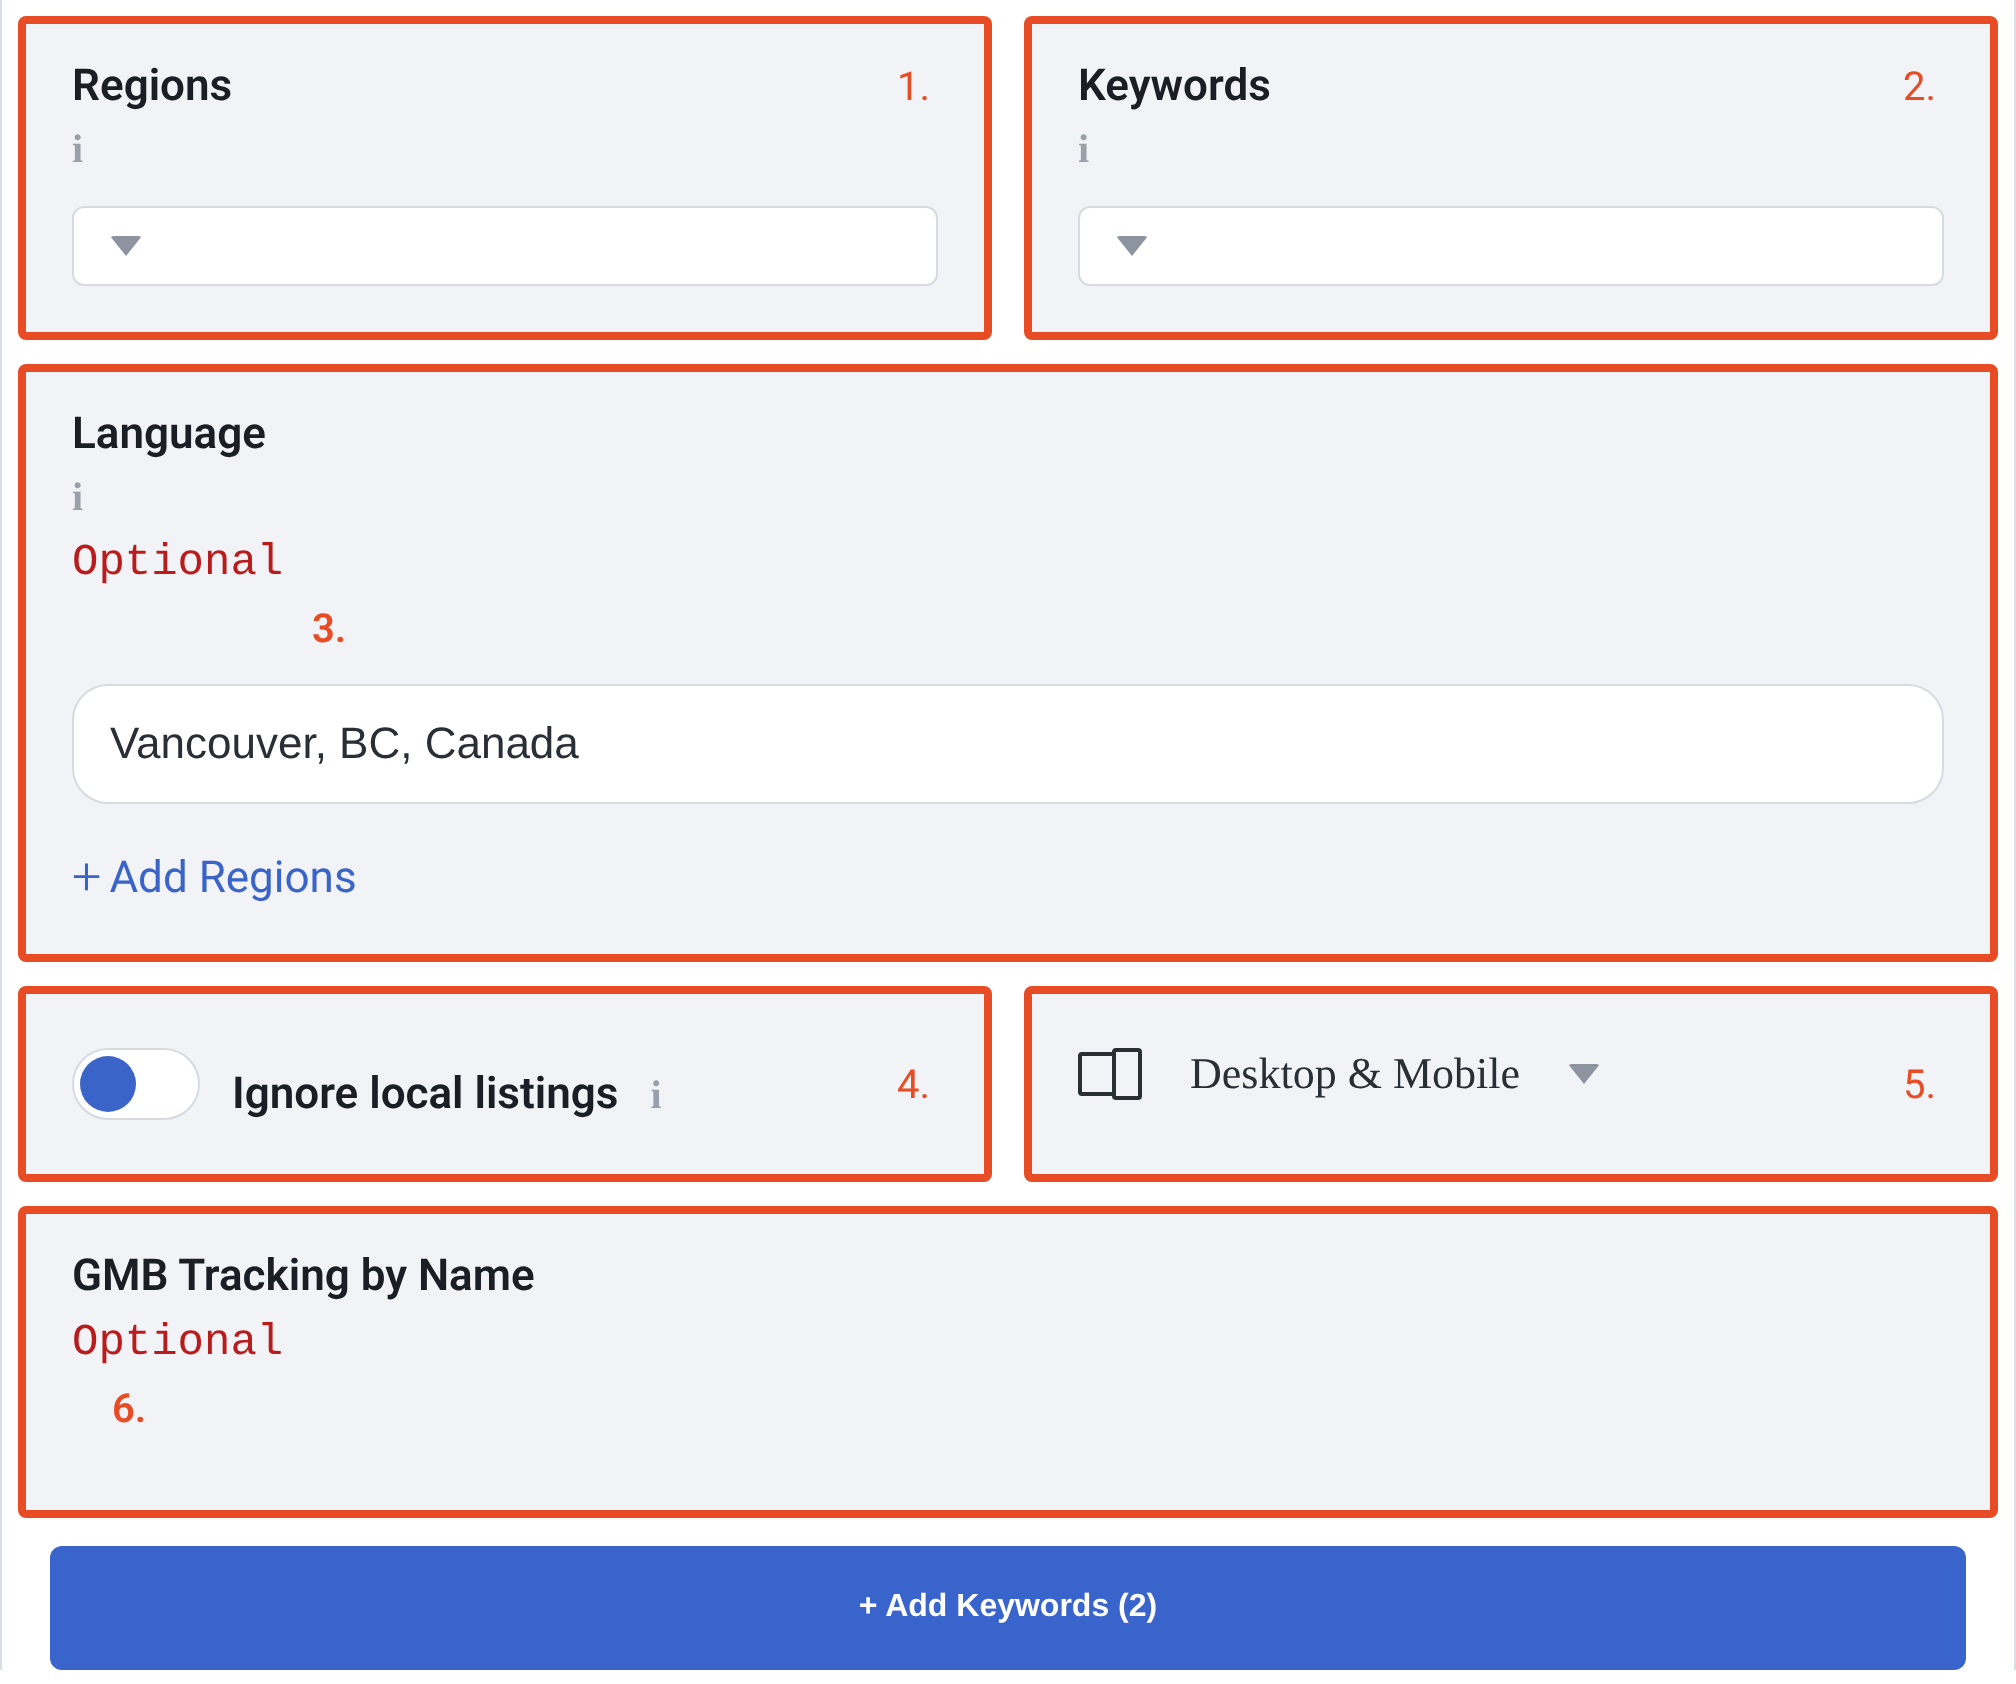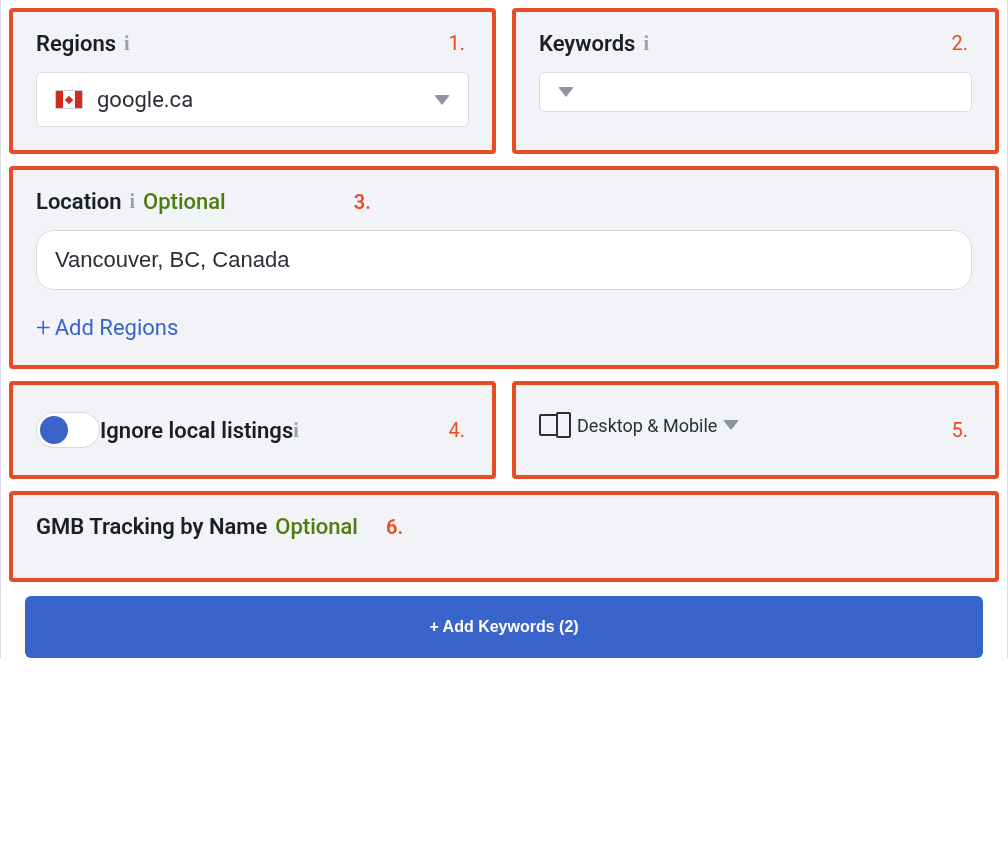--- a/index.html
+++ b/index.html
@@ -28,30 +28,32 @@
     border: 1px solid #d9dde4;
     padding: 20px 24px 24px 24px;
     border-radius: 2px;
   }
   .highlight {
     outline: 4px solid #e84c24;
     outline-offset: -2px;
   }
   .label-group {
     display: flex;
-    align-items: center;
+    align-items: flex-start;
     gap: 8px;
     margin-bottom: 16px;
     font-weight: 600;
     font-size: 22px;
     color: #1b1e24;
+    flex-direction: column;
   }
   .optional {
     font-weight: 500;
-    color: #4d7c0f;
+    color: #b91c1c;
+    font-family: Liberation Mono, monospace;
   }
   .info-i {
     font-family: Georgia, 'Times New Roman', serif;
     font-style: normal;
     font-weight: 600;
     color: #9aa0aa;
     font-size: 20px;
   }
   .annot {
     position: absolute;
@@ -128,21 +130,22 @@
     color: #3a64c8;
     font-size: 22px;
     cursor: pointer;
   }
   .plus {
     font-size: 26px;
     font-weight: 300;
   }
   .toggle-row {
     display: flex;
-    align-items: center;
+    align-items: flex-end;
+    gap: 16px;
     font-size: 22px;
     font-weight: 600;
     color: #1b1e24;
     padding: 18px 0;
     position: relative;
   }
   .toggle {
     width: 64px; height: 36px;
     background: #fff;
     border: 1px solid #d6dbe2;
@@ -153,25 +156,26 @@
   .toggle .knob {
     position: absolute;
     left: 3px; top: 3px;
     width: 28px; height: 28px;
     background: #3a64c8;
     border-radius: 50%;
   }
   .device-select {
     display:flex;
     align-items:center;
-    gap:6px;
-    font-size:18px;
+    gap:24px;
+    font-size:22px;
     color:#2a2e35;
     cursor:pointer;
     padding: 18px 0;
+    font-family: Liberation Serif, serif;
   }
   .device-icon {
     width: 32px;
     height: 26px;
     position: relative;
   }
   .device-icon::before{
     content:"";
     position:absolute;
     left:0; top:2px;
@@ -206,44 +210,40 @@
 <div class="container">
 
   <div class="row">
     <div class="panel highlight">
       <div class="label-group">
         <span>Regions</span>
         <span class="info-i">i</span>
       </div>
       <span class="annot">1.</span>
       <div class="dropdown">
-        <span class="left">
-          <span class="flag"></span>
-          <span>google.ca</span>
-        </span>
         <span class="chevron-down"></span>
       </div>
     </div>
 
     <div class="panel highlight">
       <div class="label-group">
         <span>Keywords</span>
         <span class="info-i">i</span>
       </div>
       <span class="annot">2.</span>
       <div class="dropdown">
         <span class="chevron-down"></span>
       </div>
     </div>
   </div>
 
   <div class="row">
     <div class="panel highlight">
       <div class="label-group">
-        <span>Location</span>
+        <span>Language</span>
         <span class="info-i">i</span>
         <span class="optional">Optional</span>
         <span class="annot inline" style="margin-left:120px">3.</span>
       </div>
       <input type="text" class="text-input" value="Vancouver, BC, Canada" style="">
       <div class="add-link">
         <span class="plus">+</span>
         <span>Add Regions</span>
       </div>
     </div>

